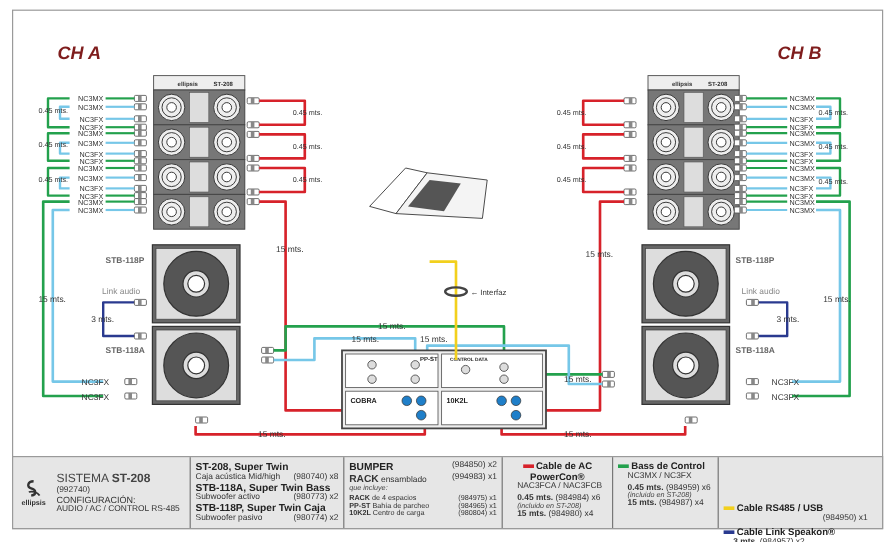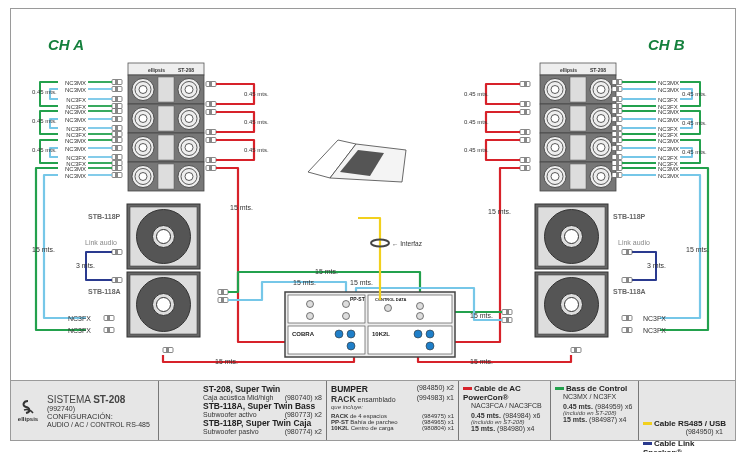--- a/index.html
+++ b/index.html
@@ -1,19 +1,19 @@
 <!DOCTYPE html>
 <html><head>
 <meta charset="utf-8">
 <style>
   html,body{margin:0;padding:0;background:#fff;}
   body{width:744px;height:452px;position:relative;overflow:hidden;font-family:"Liberation Sans",sans-serif;}
   #frame{position:absolute;left:10px;top:8px;width:726px;height:433px;border:1px solid #9a9a9a;box-sizing:border-box;background:#fff;}
   #diagram{position:absolute;left:0;top:0;}
-  .ch{position:absolute;font-style:italic;font-weight:bold;font-size:15px;color:#15803d;}
+  .ch{position:absolute;font-style:italic;font-weight:bold;font-size:15px;color:#7f1d1d;}
   #footer{position:absolute;left:10px;top:380px;width:726px;height:61px;background:#e6e6e6;border:1px solid #9a9a9a;box-sizing:border-box;display:flex;font-size:7px;color:#333;}
   .fcell{border-right:1px solid #777;padding:3px 4px;box-sizing:border-box;height:100%;position:relative;}
   .fcell:last-child{border-right:none;}
   .b{font-weight:bold;color:#222;}
   .big{font-size:8.5px;}
   .it{font-style:italic;font-size:6px;color:#444;}
   .row{display:flex;justify-content:space-between;white-space:nowrap;}
   .sw{display:inline-block;width:9px;height:3px;vertical-align:middle;margin-right:2px;}
   svg text{font-family:"Liberation Sans",sans-serif;}
 </style>
@@ -518,21 +518,21 @@
       <div style="font-size:6px;font-weight:bold;">ellipsis</div>
     </div>
     <div>
       <div style="font-size:10px;color:#444;"><span>SISTEMA </span><b>ST-208</b></div>
       <div>(992740)</div>
       <div style="font-size:7.5px;">CONFIGURACIÓN:</div>
       <div style="font-size:7px;">AUDIO / AC / CONTROL RS-485</div>
     </div>
   </div>
 
-  <div class="fcell" style="width:128px;margin-left:40px;">
+  <div class="fcell" style="width:128px;">
     <div class="b big">ST-208, Super Twin</div>
     <div class="row">
         <span>Caja acústica Mid/high</span>
         <span>(980740) x8</span>
       </div>
     <div class="b big">STB-118A, Super Twin Bass</div>
     <div class="row">
         <span>Subwoofer activo</span>
         <span>(980773) x2</span>
       </div>
@@ -563,21 +563,21 @@
           <span>(984965) x1</span>
         </div>
       <div class="row">
           <span><b>10K2L</b><span> Centro de carga</span></span>
           <span>(980804) x1</span>
         </div>
     </div>
   </div>
 
   <div class="fcell" style="width:92px;">
-    <div class="b" style="font-size:8px;"><span class="sw" style="background:#d7222a"></span><span>Cable de AC PowerCon®</span></div>
+    <div class="b" style="font-size:8px;text-align:center;"><span class="sw" style="background:#d7222a"></span><span>Cable de AC PowerCon®</span></div>
     <div style="padding-left:8px;">NAC3FCA / NAC3FCB</div>
     <div style="padding-left:8px;margin-top:3px;"><b>0.45 mts.</b> <span>(984984) x6</span></div>
     <div class="it" style="padding-left:8px;">(incluido en ST-208)</div>
     <div style="padding-left:8px;"><b>15 mts.</b> <span>(984980) x4</span></div>
   </div>
 
 
   <div class="fcell" style="width:88px;">
     <div class="b" style="font-size:8px;"><span class="sw" style="background:#23a14d"></span><span>Bass de Control</span></div>
     <div style="padding-left:8px;">NC3MX / NC3FX</div>

